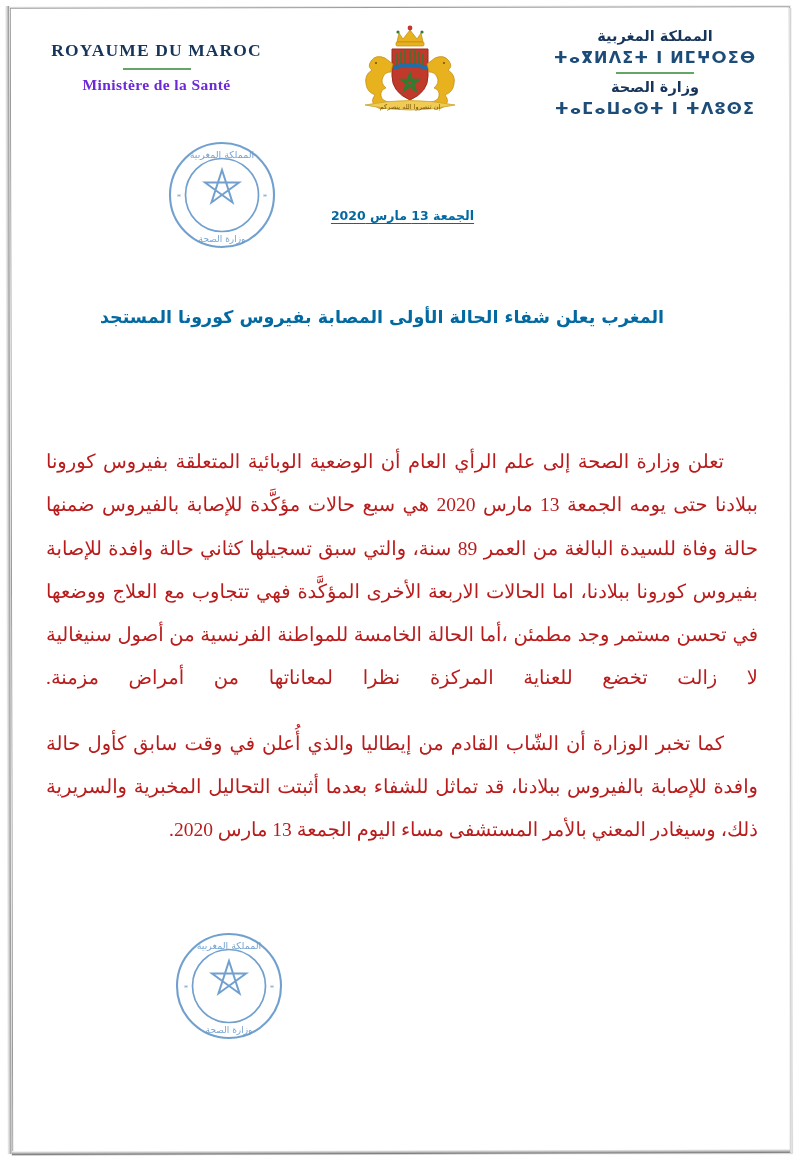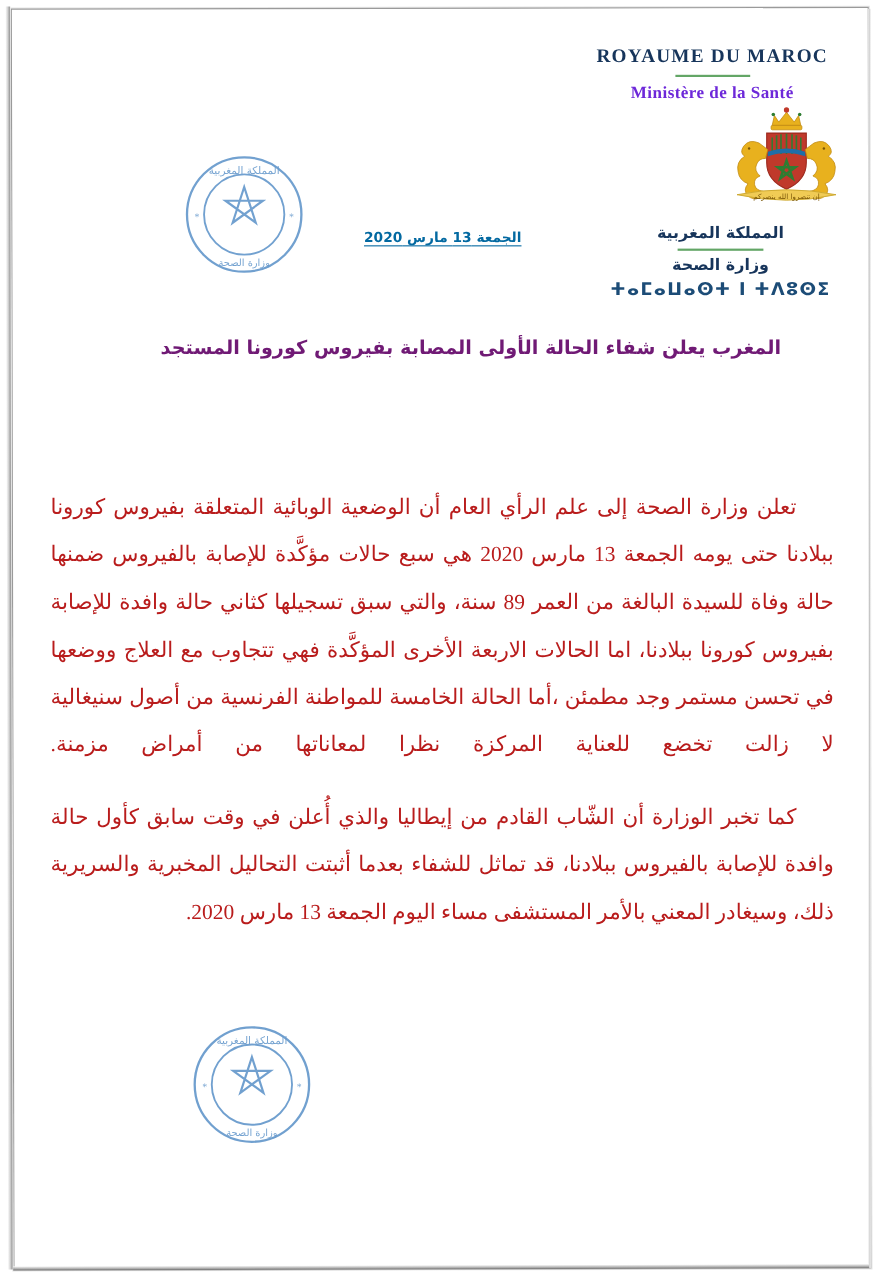--- a/index.html
+++ b/index.html
@@ -75,22 +75,22 @@
   }
 
   
   .header {
     position: absolute;
     left: 14px;
     top: 22px;
     width: 776px;
     height: 110px;
     display: flex;
-    flex-direction: column;
-    align-items: flex-end;
+    flex-direction: row;
+    align-items: flex-start;
     justify-content: space-between;
   }
   .hdr-fr {
     width: 285px;
     padding-top: 18px;
     text-align: center;
     color: #1b3a5c;
   }
   .hdr-fr .kingdom {
     font-family: "Liberation Serif", "DejaVu Serif", serif;
@@ -189,26 +189,26 @@
     direction: rtl;
     unicode-bidi: isolate;
   }
 
   
   .headline {
     position: absolute;
     left: 100px;
     top: 305px;
     width: 610px;
-    text-align: right;
+    text-align: left;
     direction: rtl;
     font-family: "DejaVu Sans", "Liberation Sans", sans-serif;
     font-size: 17.5px;
     font-weight: bold;
-    color: #701a75;
+    color: #0369a1;
     line-height: 1.45;
     letter-spacing: .2px;
   }
 
   
   .body-text {
     position: absolute;
     left: 46px;
     top: 440px;
     width: 712px;
@@ -284,20 +284,21 @@
             <circle cx="109" cy="41" r="1.1" fill="#7a5607" stroke="none"></circle>
           </g>
 
           <path d="M30 83 Q75 74 120 83 Q75 93 30 83 Z" fill="#f0cb55" stroke="#c9a52c" stroke-width="0.8"></path>
           <text x="75" y="86.5" font-size="6.5" fill="#7a5607" text-anchor="middle" font-family="'DejaVu Sans', sans-serif">إن تنصروا الله ينصركم</text>
         </svg>
       </div>
 
       <div class="hdr-ar">
         <div class="ar-line">المملكة المغربية</div>
+        <div class="tif-line">ⵜⴰⴳⵍⴷⵉⵜ ⵏ ⵍⵎⵖⵔⵉⴱ</div>
         <div class="green-rule"></div>
         <div class="ar-line">وزارة الصحة</div>
         <div class="tif-line">ⵜⴰⵎⴰⵡⴰⵙⵜ ⵏ ⵜⴷⵓⵙⵉ</div>
       </div>
     </div>
 
     <div class="stamp stamp-top">
       <svg viewBox="0 0 122 122" width="122" height="122" aria-hidden="true">
         <g fill="none" stroke="#6699cc" stroke-width="2.1" opacity=".92">
           <circle cx="61" cy="61" r="52"></circle>

